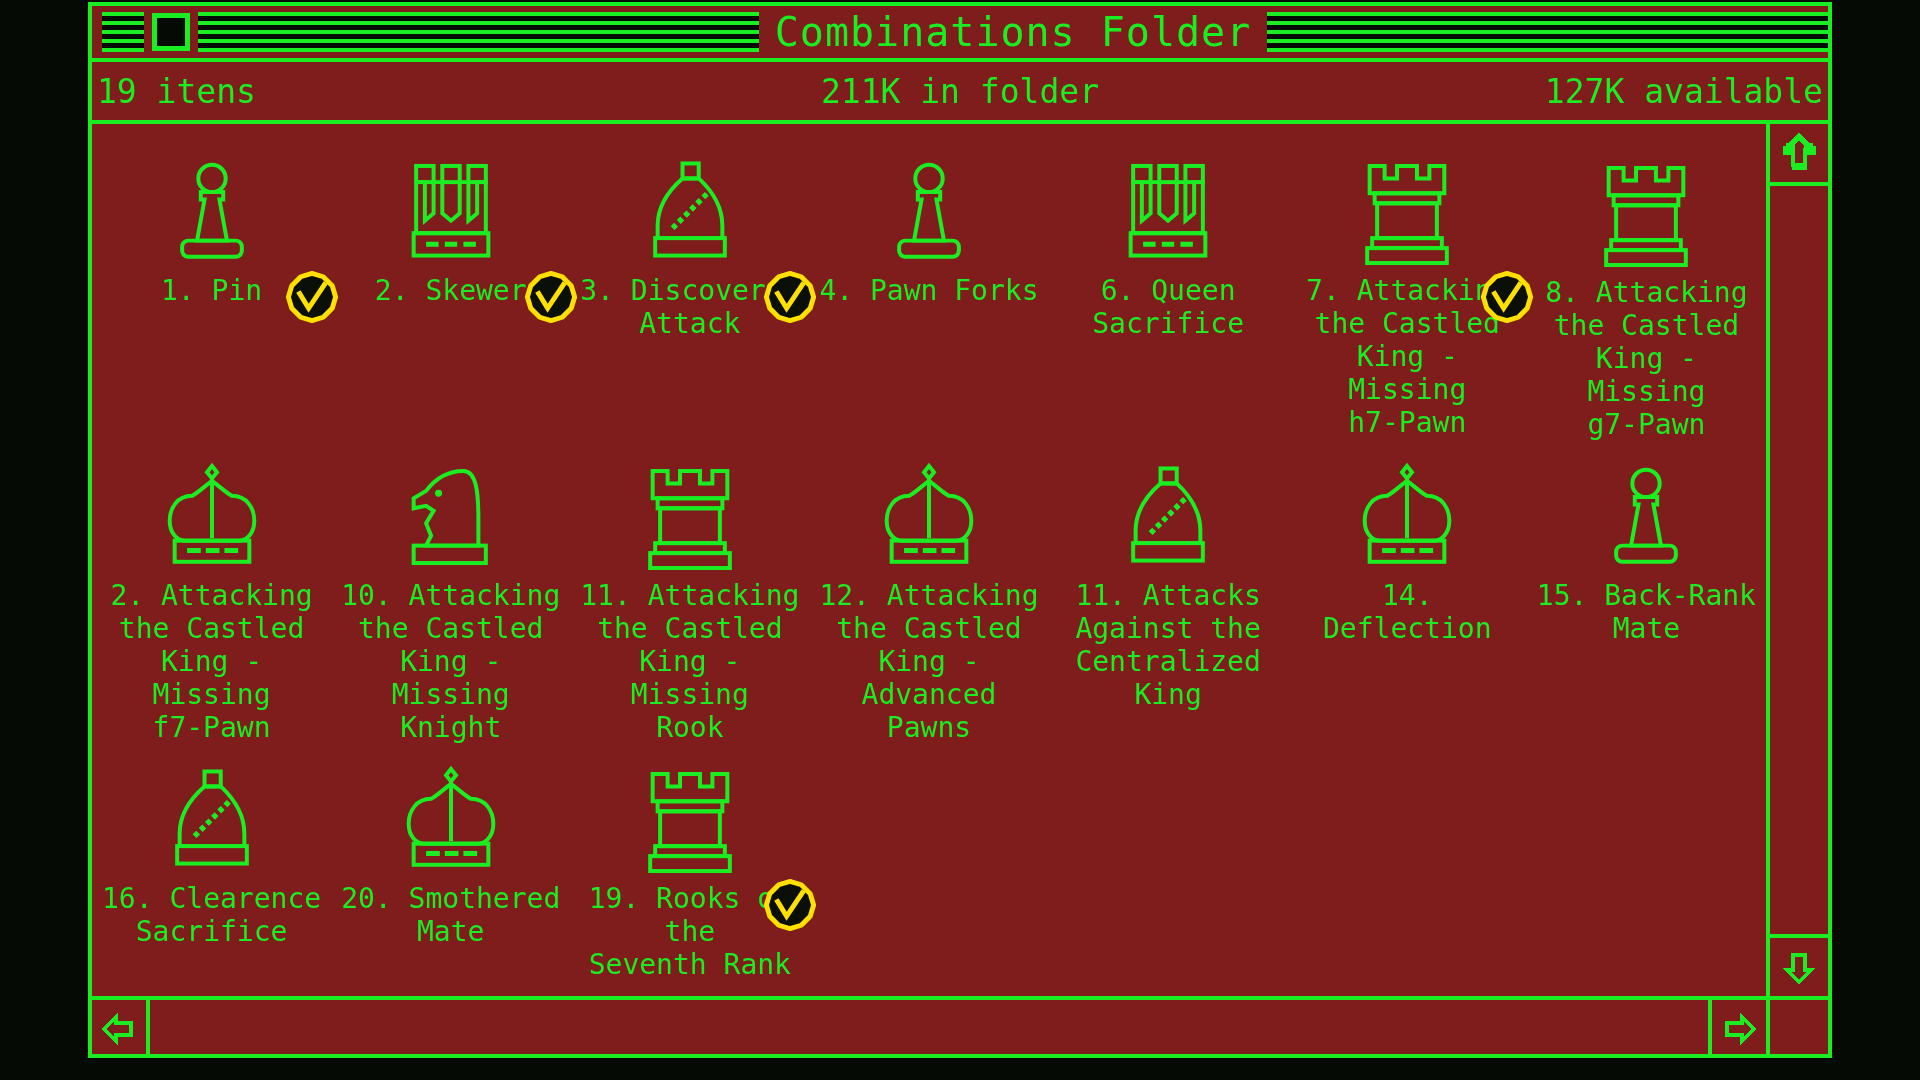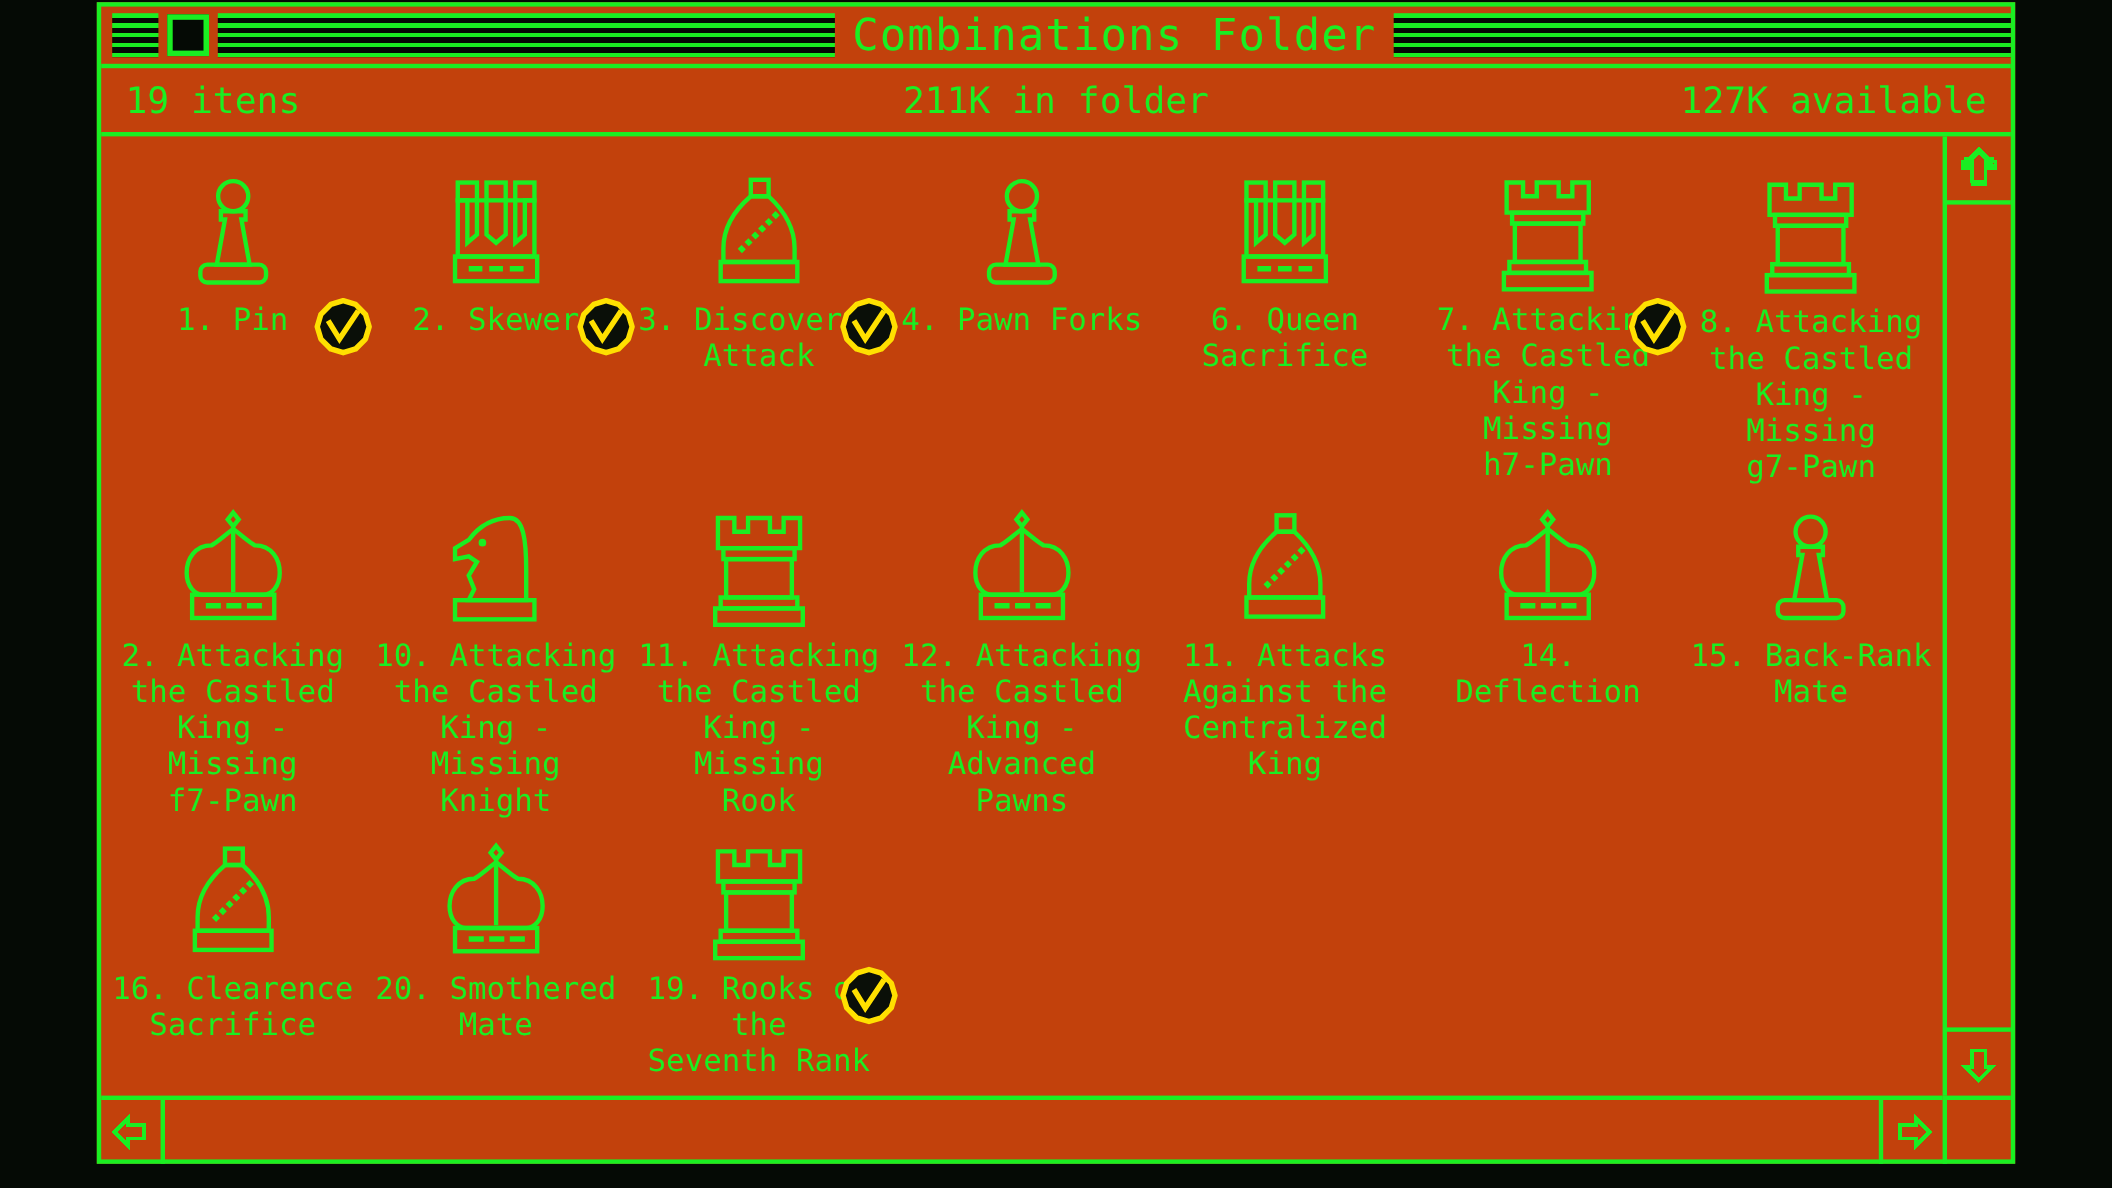--- a/index.html
+++ b/index.html
@@ -4,21 +4,21 @@
 <style>
   * { margin:0; padding:0; box-sizing:border-box; }
   html,body {
     width:1920px; height:1080px; background:#050a05; overflow:hidden;
     font-family:"DejaVu Sans Mono","Liberation Mono",monospace;
   }
 
   
   #window {
     position:absolute; left:88px; top:2px; width:1744px; height:1056px;
-    border:4px solid #1aee22; background:#c2410c;
+    border:4px solid #1aee22; background:#7f1d1d;
   }
 
   
   #titlebar {
     position:relative; height:56px; border-bottom:4px solid #1aee22;
     display:flex; align-items:center;
   }
   .stripes {
     flex:1 1 auto; height:40px; align-self:center;
     background:repeating-linear-gradient(to bottom,
@@ -31,21 +31,21 @@
   }
   #title-text {
     flex:0 0 auto; padding:0 16px; color:#1aee22;
     font-size:40px; letter-spacing:1px; white-space:nowrap;
   }
 
   
   #infobar {
     height:62px; border-bottom:4px solid #1aee22;
     display:flex; align-items:center; color:#1aee22;
-    font-size:33px; padding:0 22px;
+    font-size:33px; padding:0 5px;
   }
   #infobar .ib { white-space:nowrap; }
   #items-count { flex:0 0 33%; text-align:left; }
   #folder-size { flex:0 0 34%; text-align:center; }
   #avail-size  { flex:0 0 33%; text-align:right; }
 
   
   #body-area { position:relative; height:934px; }
 
   #icon-pane {

